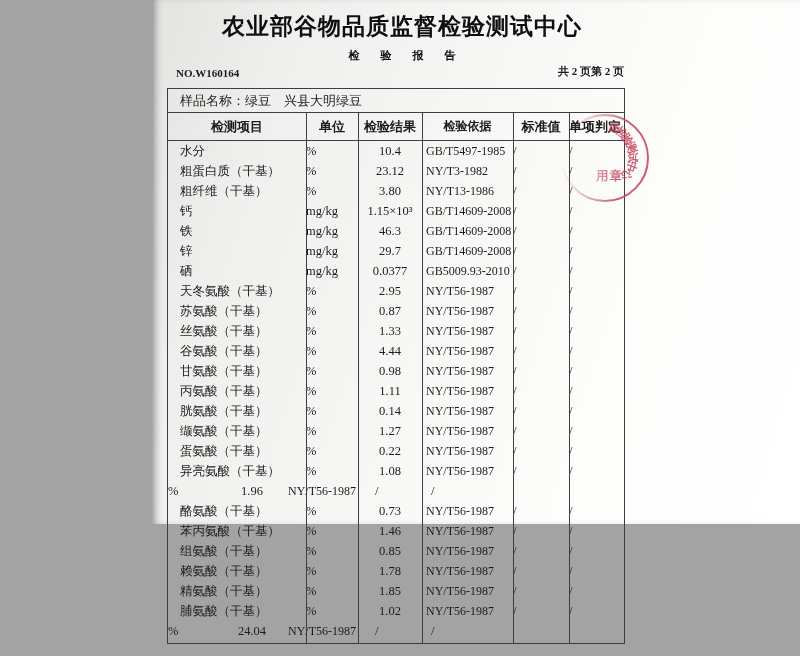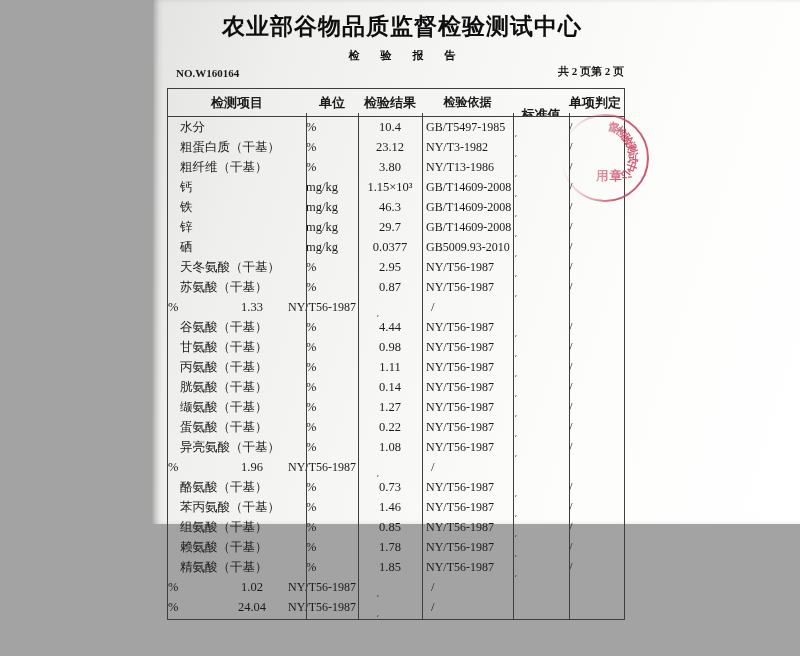--- a/index.html
+++ b/index.html
@@ -42,21 +42,21 @@
     border-bottom:1px solid #3e3e3e;
     font-weight:700;font-size:13px;text-align:center;
   }
   .tbody{padding-bottom:2px;}
   .trow{display:flex;height:20px;line-height:20px;font-size:12.5px;}
   .td{overflow:hidden;white-space:nowrap;}
   .c-item{width:138px;padding-left:12px;box-sizing:border-box;text-align:left;}
   .c-unit{width:52px;}
   .c-result{width:64px;text-align:center;}
   .c-basis{width:91px;padding-left:4px;box-sizing:border-box;text-align:left;font-size:12px;}
-  .c-standard{width:56px;margin-top:12px;}
+  .c-standard{width:56px;}
   .c-judg{flex:1;text-align:left;}
   .vline{position:absolute;top:24px;bottom:0;width:1px;background:#3e3e3e;}
   .v1{left:138px}.v2{left:190px}.v3{left:254px}.v4{left:345px}.v5{left:401px}
   
   .stamp{
     position:absolute;left:398px;top:103px;width:112px;height:112px;
     color:var(--stamp-color,#c84660);opacity:.93;pointer-events:none;
     -webkit-mask-image:linear-gradient(98deg,transparent 16%,rgba(0,0,0,.45) 40%,rgba(0,0,0,.95) 63%);
     mask-image:linear-gradient(98deg,transparent 16%,rgba(0,0,0,.45) 40%,rgba(0,0,0,.95) 63%);
   }
@@ -81,20 +81,23 @@
 
   <div class="org-title">农业部谷物品质监督检验测试中心</div>
   <div class="report-title">检 验 报 告</div>
 
   <div class="meta-row">
     <span>NO.W160164</span>
     <span>共 2 页第 2 页</span>
   </div>
 
   <div class="rtable">
+    <div class="sample-row">
+      <span>样品名称：</span><span>绿豆　兴县大明绿豆</span>
+    </div>
     <div class="thead">
       <div class="td c-item" style="text-align:center;padding-left:0">检测项目</div>
       <div class="td c-unit">单位</div>
       <div class="td c-result">检验结果</div>
       <div class="td c-basis" style="text-align:center;padding-left:0">检验依据</div>
       <div class="td c-standard">标准值</div>
       <div class="td c-judg">单项判定</div>
     </div>
     <div class="tbody">
         <div class="trow">
@@ -163,20 +166,21 @@
         </div>
         <div class="trow">
           <div class="td c-item">苏氨酸（干基）</div>
           <div class="td c-unit">%</div>
           <div class="td c-result">0.87</div>
           <div class="td c-basis">NY/T56-1987</div>
           <div class="td c-standard">/</div>
           <div class="td c-judg">/</div>
         </div>
         <div class="trow">
+          <div class="td c-item">丝氨酸（干基）</div>
           <div class="td c-unit">%</div>
           <div class="td c-result">1.33</div>
           <div class="td c-basis">NY/T56-1987</div>
           <div class="td c-standard">/</div>
           <div class="td c-judg">/</div>
         </div>
         <div class="trow">
           <div class="td c-item">谷氨酸（干基）</div>
           <div class="td c-unit">%</div>
           <div class="td c-result">4.44</div>
@@ -273,20 +277,21 @@
         </div>
         <div class="trow">
           <div class="td c-item">精氨酸（干基）</div>
           <div class="td c-unit">%</div>
           <div class="td c-result">1.85</div>
           <div class="td c-basis">NY/T56-1987</div>
           <div class="td c-standard">/</div>
           <div class="td c-judg">/</div>
         </div>
         <div class="trow">
+          <div class="td c-item">脯氨酸（干基）</div>
           <div class="td c-unit">%</div>
           <div class="td c-result">1.02</div>
           <div class="td c-basis">NY/T56-1987</div>
           <div class="td c-standard">/</div>
           <div class="td c-judg">/</div>
         </div>
         <div class="trow">
           <div class="td c-unit">%</div>
           <div class="td c-result">24.04</div>
           <div class="td c-basis">NY/T56-1987</div>

